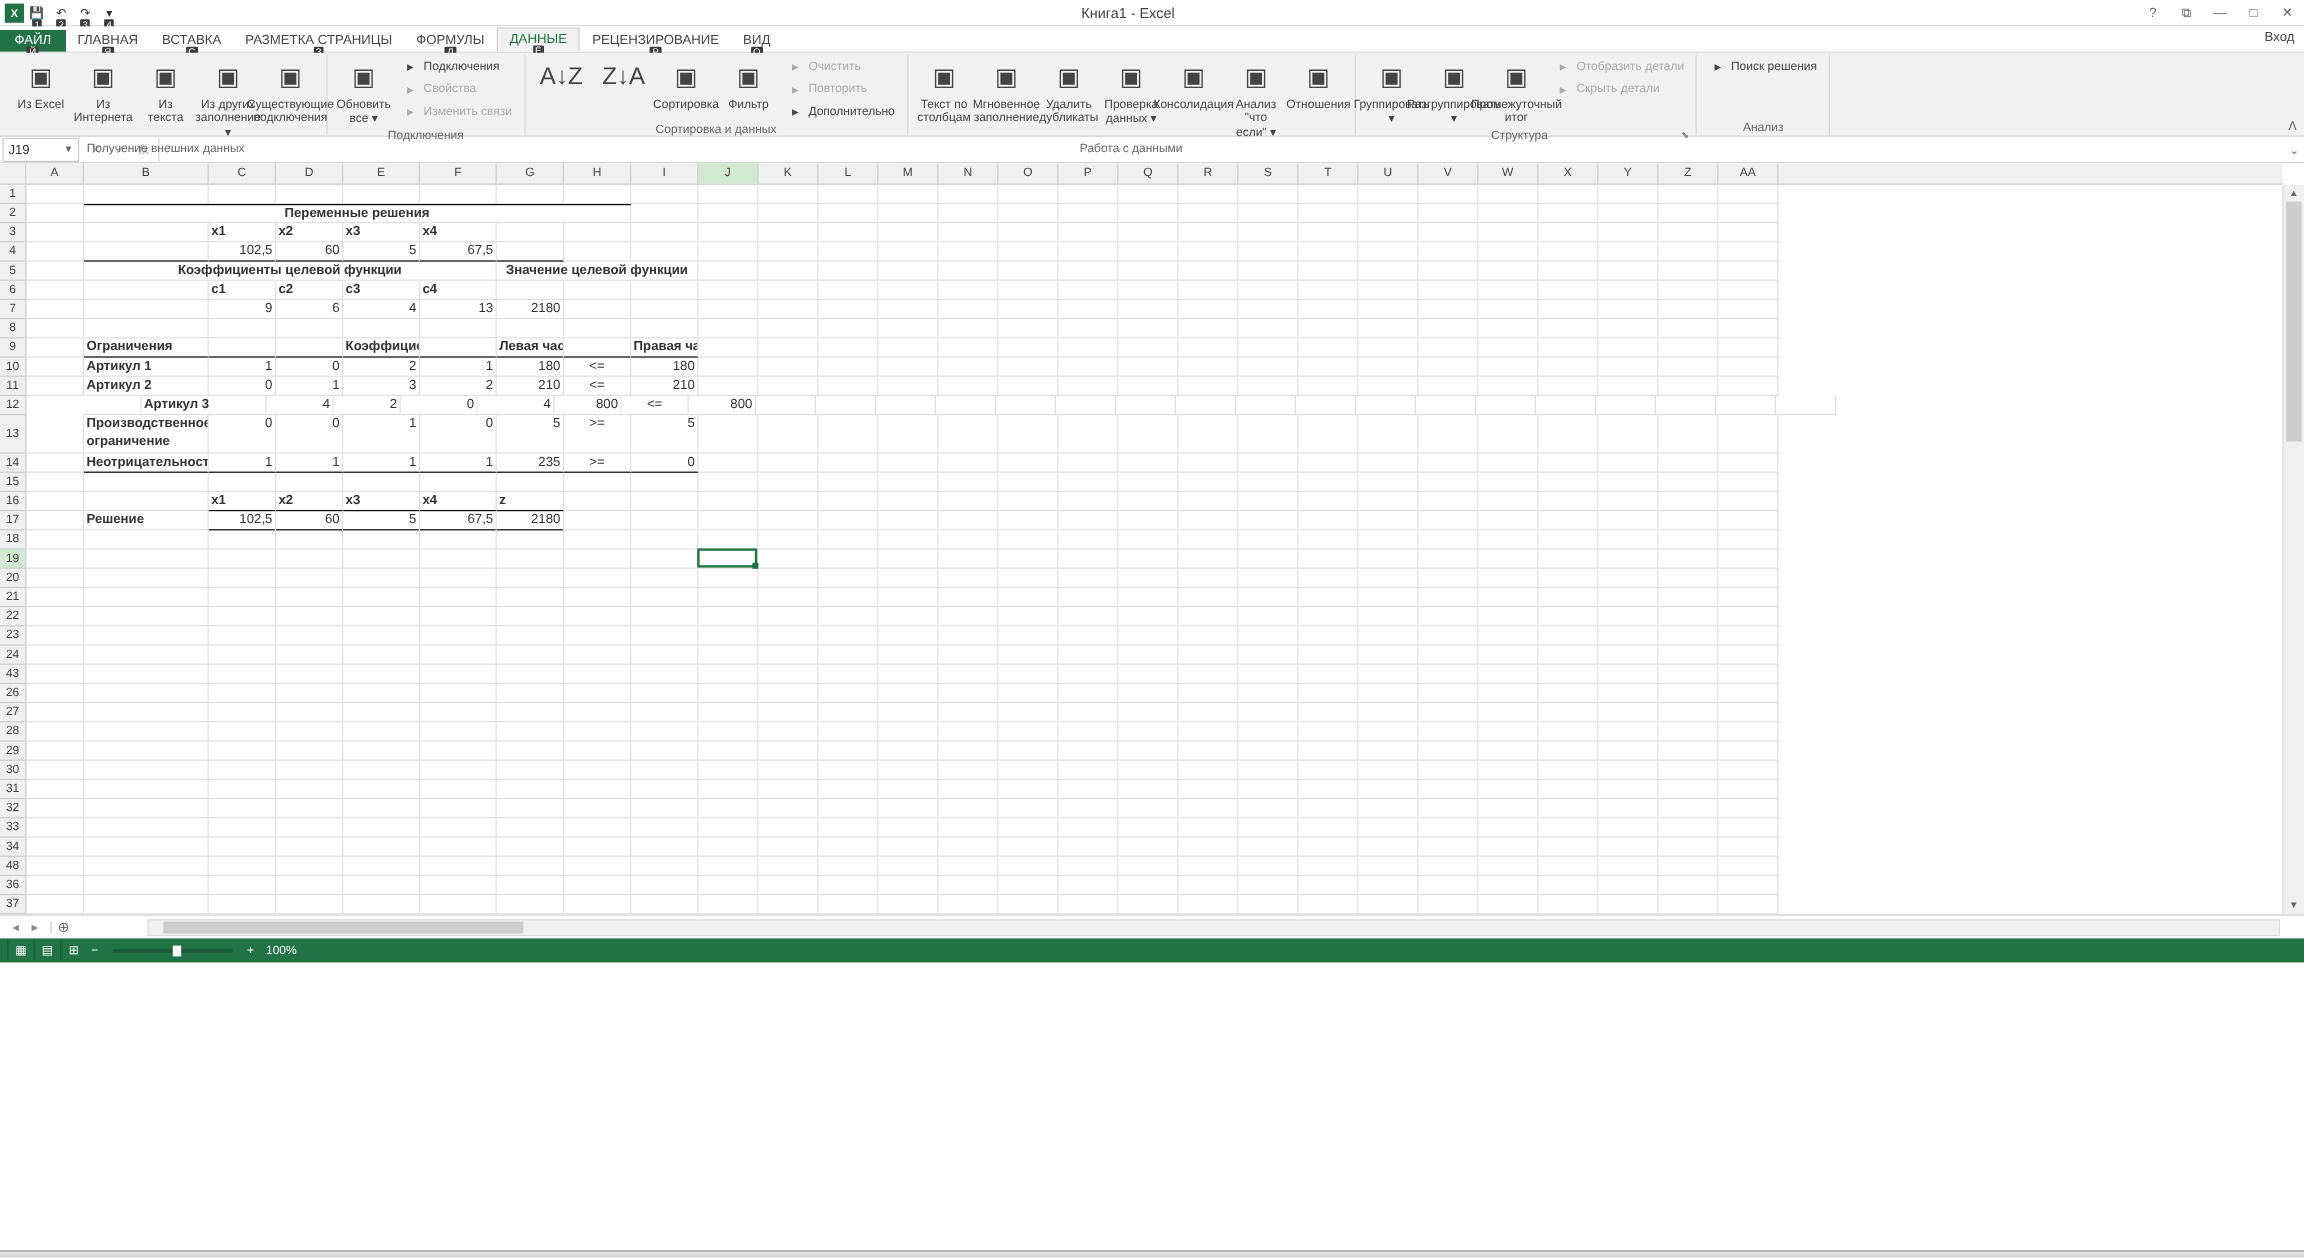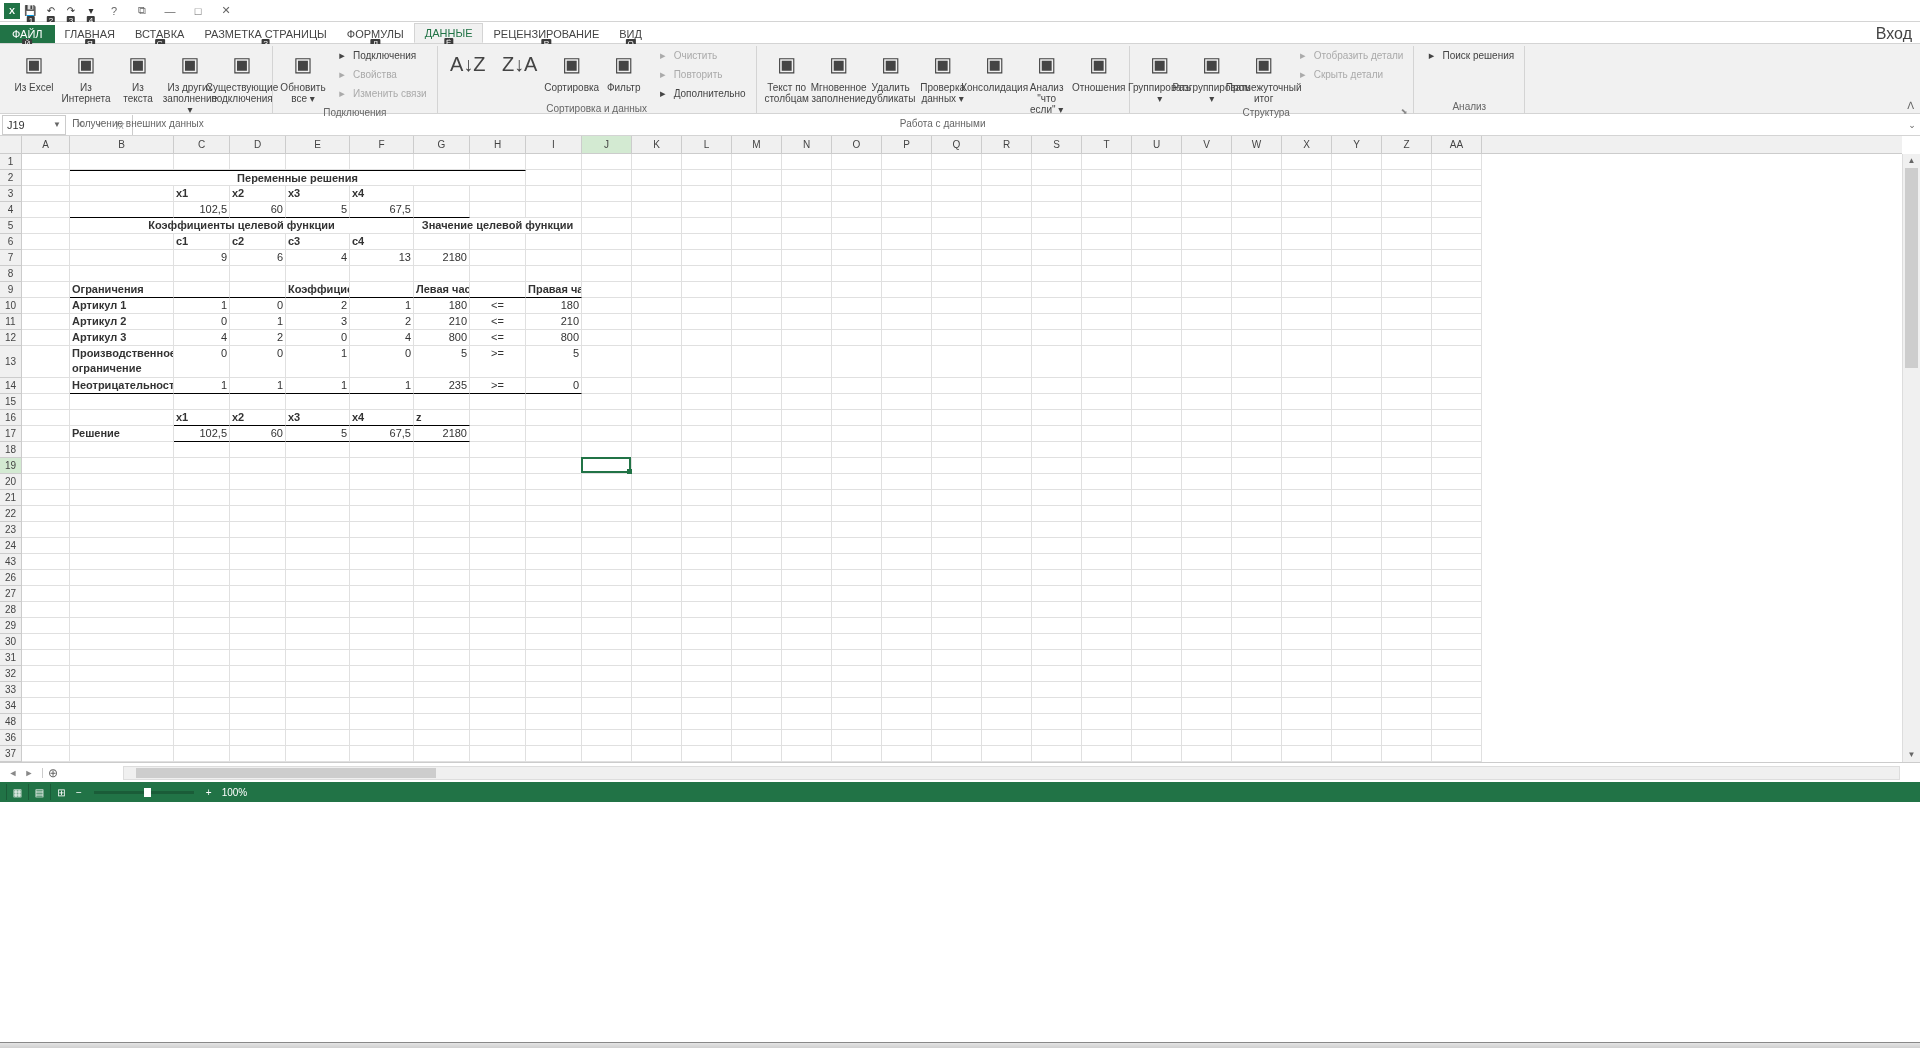--- a/index.html
+++ b/index.html
@@ -13,21 +13,21 @@
 .titlebar .title { flex: 1; text-align: center; font-size: 12px; color: #444; }
 .titlebar .wincontrols { display: flex; gap: 0; }
 .winbtn { width: 28px; height: 20px; display: flex; align-items: center; justify-content: center; font-size: 11px; color: #666; }
 .keytip { position: absolute; bottom: -6px; left: 50%; transform: translateX(-50%); background: #3b3b3b; color: #fff; font-size: 8px; padding: 0 2px; border-radius: 1px; line-height: 10px; }
 
 
 .tabstrip { height: 22px; background: #fff; display: flex; align-items: flex-end; border-bottom: 1px solid #d4d4d4; padding-left: 0; position: relative; }
 .file-tab { background: #217346; color: #fff; padding: 3px 12px; font-size: 11px; position: relative; }
 .ribbon-tab { padding: 3px 10px; font-size: 11px; color: #444; position: relative; cursor: pointer; }
 .ribbon-tab.active { color: #217346; border: 1px solid #d4d4d4; border-bottom: 1px solid #f1f1f1; background: #f1f1f1; }
-.signin { position: absolute; right: 8px; top: 3px; font-size: 16px; color: #444; }
+.signin { position: absolute; right: 8px; top: 3px; font-size: 11px; color: #444; }
 
 
 .ribbon { height: 70px; background: #f1f1f1; border-bottom: 1px solid #d4d4d4; display: flex; padding: 2px 4px 0 4px; }
 .rgroup { display: flex; flex-direction: column; border-right: 1px solid #d4d4d4; padding: 0 6px; }
 .rgroup-content { flex: 1; display: flex; align-items: flex-start; gap: 4px; }
 .rgroup-label { text-align: center; font-size: 10px; color: #666; padding: 1px 0; }
 .rbtn-large { display: flex; flex-direction: column; align-items: center; width: 48px; text-align: center; font-size: 10px; color: #444; padding: 2px; cursor: pointer; }
 .rbtn-large .ricon { width: 32px; height: 32px; display: flex; align-items: center; justify-content: center; font-size: 20px; margin-bottom: 2px; }
 .rbtn-small { display: flex; align-items: center; gap: 4px; font-size: 10px; color: #444; padding: 2px 4px; cursor: pointer; }
 .rbtn-small.disabled { color: #aaa; }
@@ -95,20 +95,21 @@
 <body>
 
 <div class="titlebar">
   <div class="qat">
     <div class="qat-icon excel-icon">X</div>
     <div class="qat-icon">💾<span class="keytip">1</span></div>
     <div class="qat-icon">↶<span class="keytip">2</span></div>
     <div class="qat-icon">↷<span class="keytip">3</span></div>
     <div class="qat-icon">▾<span class="keytip">4</span></div>
   </div>
+  <div class="title">Книга1 - Excel</div>
   <div class="wincontrols">
     <div class="winbtn">?</div>
     <div class="winbtn">⧉</div>
     <div class="winbtn">—</div>
     <div class="winbtn">□</div>
     <div class="winbtn">✕</div>
   </div>
 </div>
 
 <div class="tabstrip">
@@ -633,21 +634,21 @@
         <div class="cell" style="width: 50px;"></div>
         <div class="cell" style="width: 50px;"></div>
         <div class="cell" style="width: 50px;"></div>
         <div class="cell" style="width: 50px;"></div>
         <div class="cell" style="width: 50px;"></div>
         <div class="cell" style="width: 50px;"></div>
         <div class="cell" style="width: 50px;"></div>
         <div class="cell" style="width: 50px;"></div>
         <div class="cell" style="width: 50px;"></div>
       </div>
-      <div class="cell-row" style="height: 16px;">
+      <div class="cell-row" style="height: 16px; margin-left: 48px;">
         <div class="cell" style="width: 48px;"></div>
         <div class="cell b" style="width: 104px;">Артикул 3</div>
         <div class="cell r" style="width: 56px;">4</div>
         <div class="cell r" style="width: 56px;">2</div>
         <div class="cell r" style="width: 64px;">0</div>
         <div class="cell r" style="width: 64px;">4</div>
         <div class="cell r" style="width: 56px;">800</div>
         <div class="cell c" style="width: 56px;">&lt;=</div>
         <div class="cell r" style="width: 56px;">800</div>
         <div class="cell" style="width: 50px;"></div>

